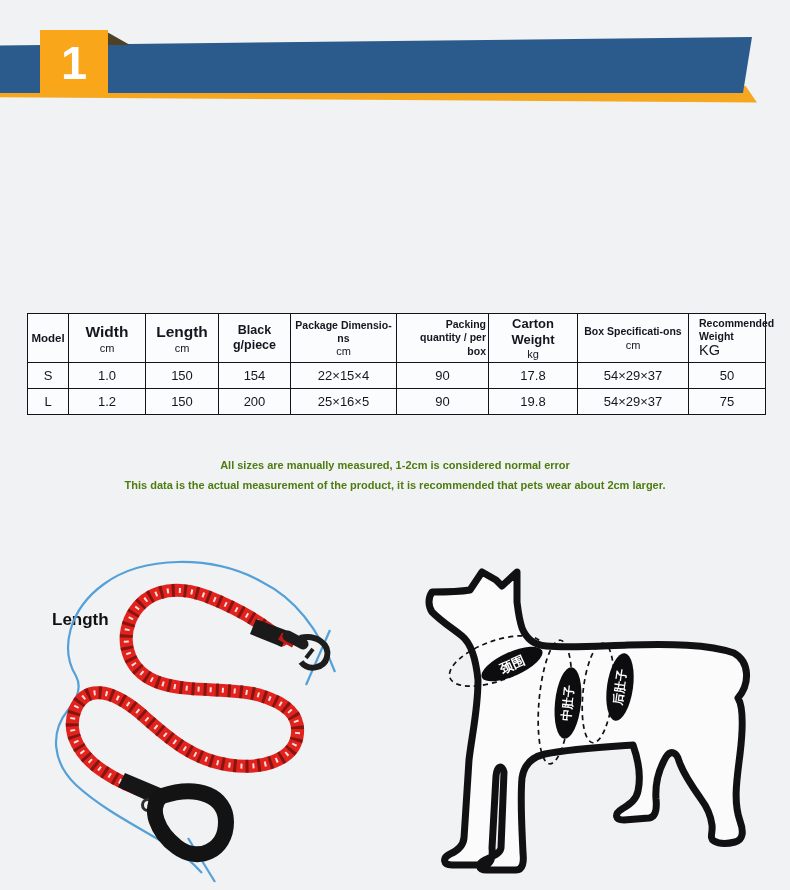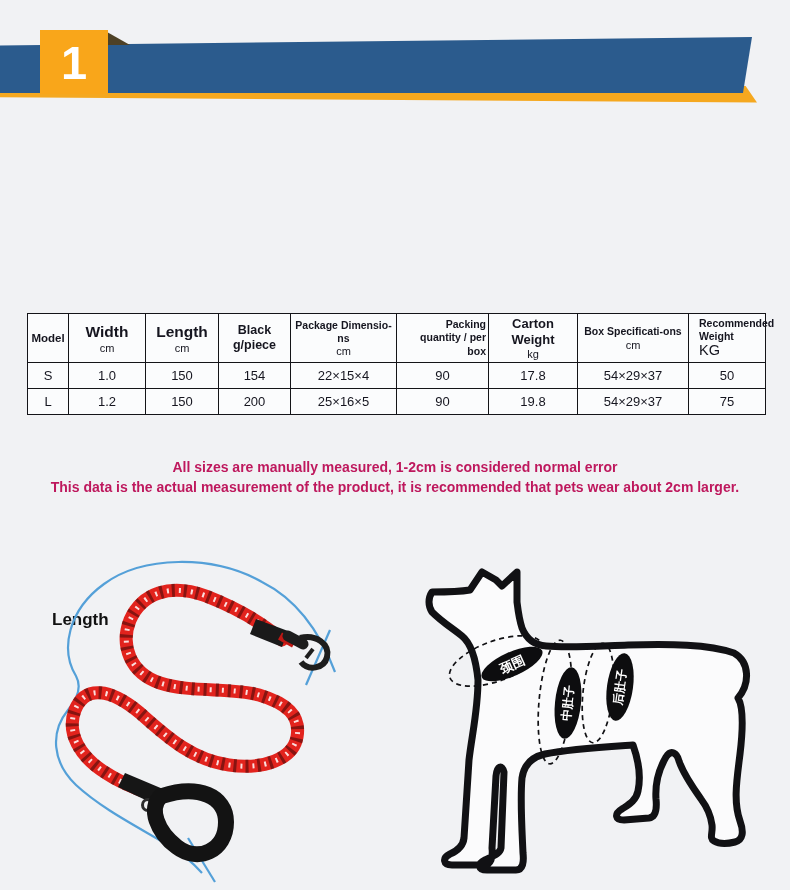--- a/index.html
+++ b/index.html
@@ -42,21 +42,21 @@
   th.col1 .th-top{font-size:11.5px;}
   th.col2 .th-top,th.col3 .th-top{font-size:15.5px;}
   th.col4 .th-top{font-size:12.5px;}
   th.col4 .th-unit{font-size:12.5px;font-weight:700;}
   th.col6{text-align:right;padding-left:7px;}
   th.col7 .th-top{font-size:13px;}
   th.col9{text-align:left;padding-left:10px;margin-left:24px;}
   th.col9 .th-unit{font-size:14.5px;}
   
   .note{position:absolute;left:0;width:790px;text-align:center;
-    font-size:14px;font-weight:700;color:#be185d;}
+    font-size:11px;font-weight:700;color:#4d7c0f;}
   .note-1{top:459px;}
   .note-2{top:479px;}
   
   .length-label{position:absolute;left:52px;top:610px;font-size:17px;font-weight:700;color:#111;}
   .leash-svg{position:absolute;left:30px;top:546px;}
   .dog-svg{position:absolute;left:418px;top:548px;}
   .dog-cjk{font-family:"DejaVu Sans","Liberation Sans",sans-serif;font-weight:700;fill:#fff;}
 </style>
 </head>
 <body>

